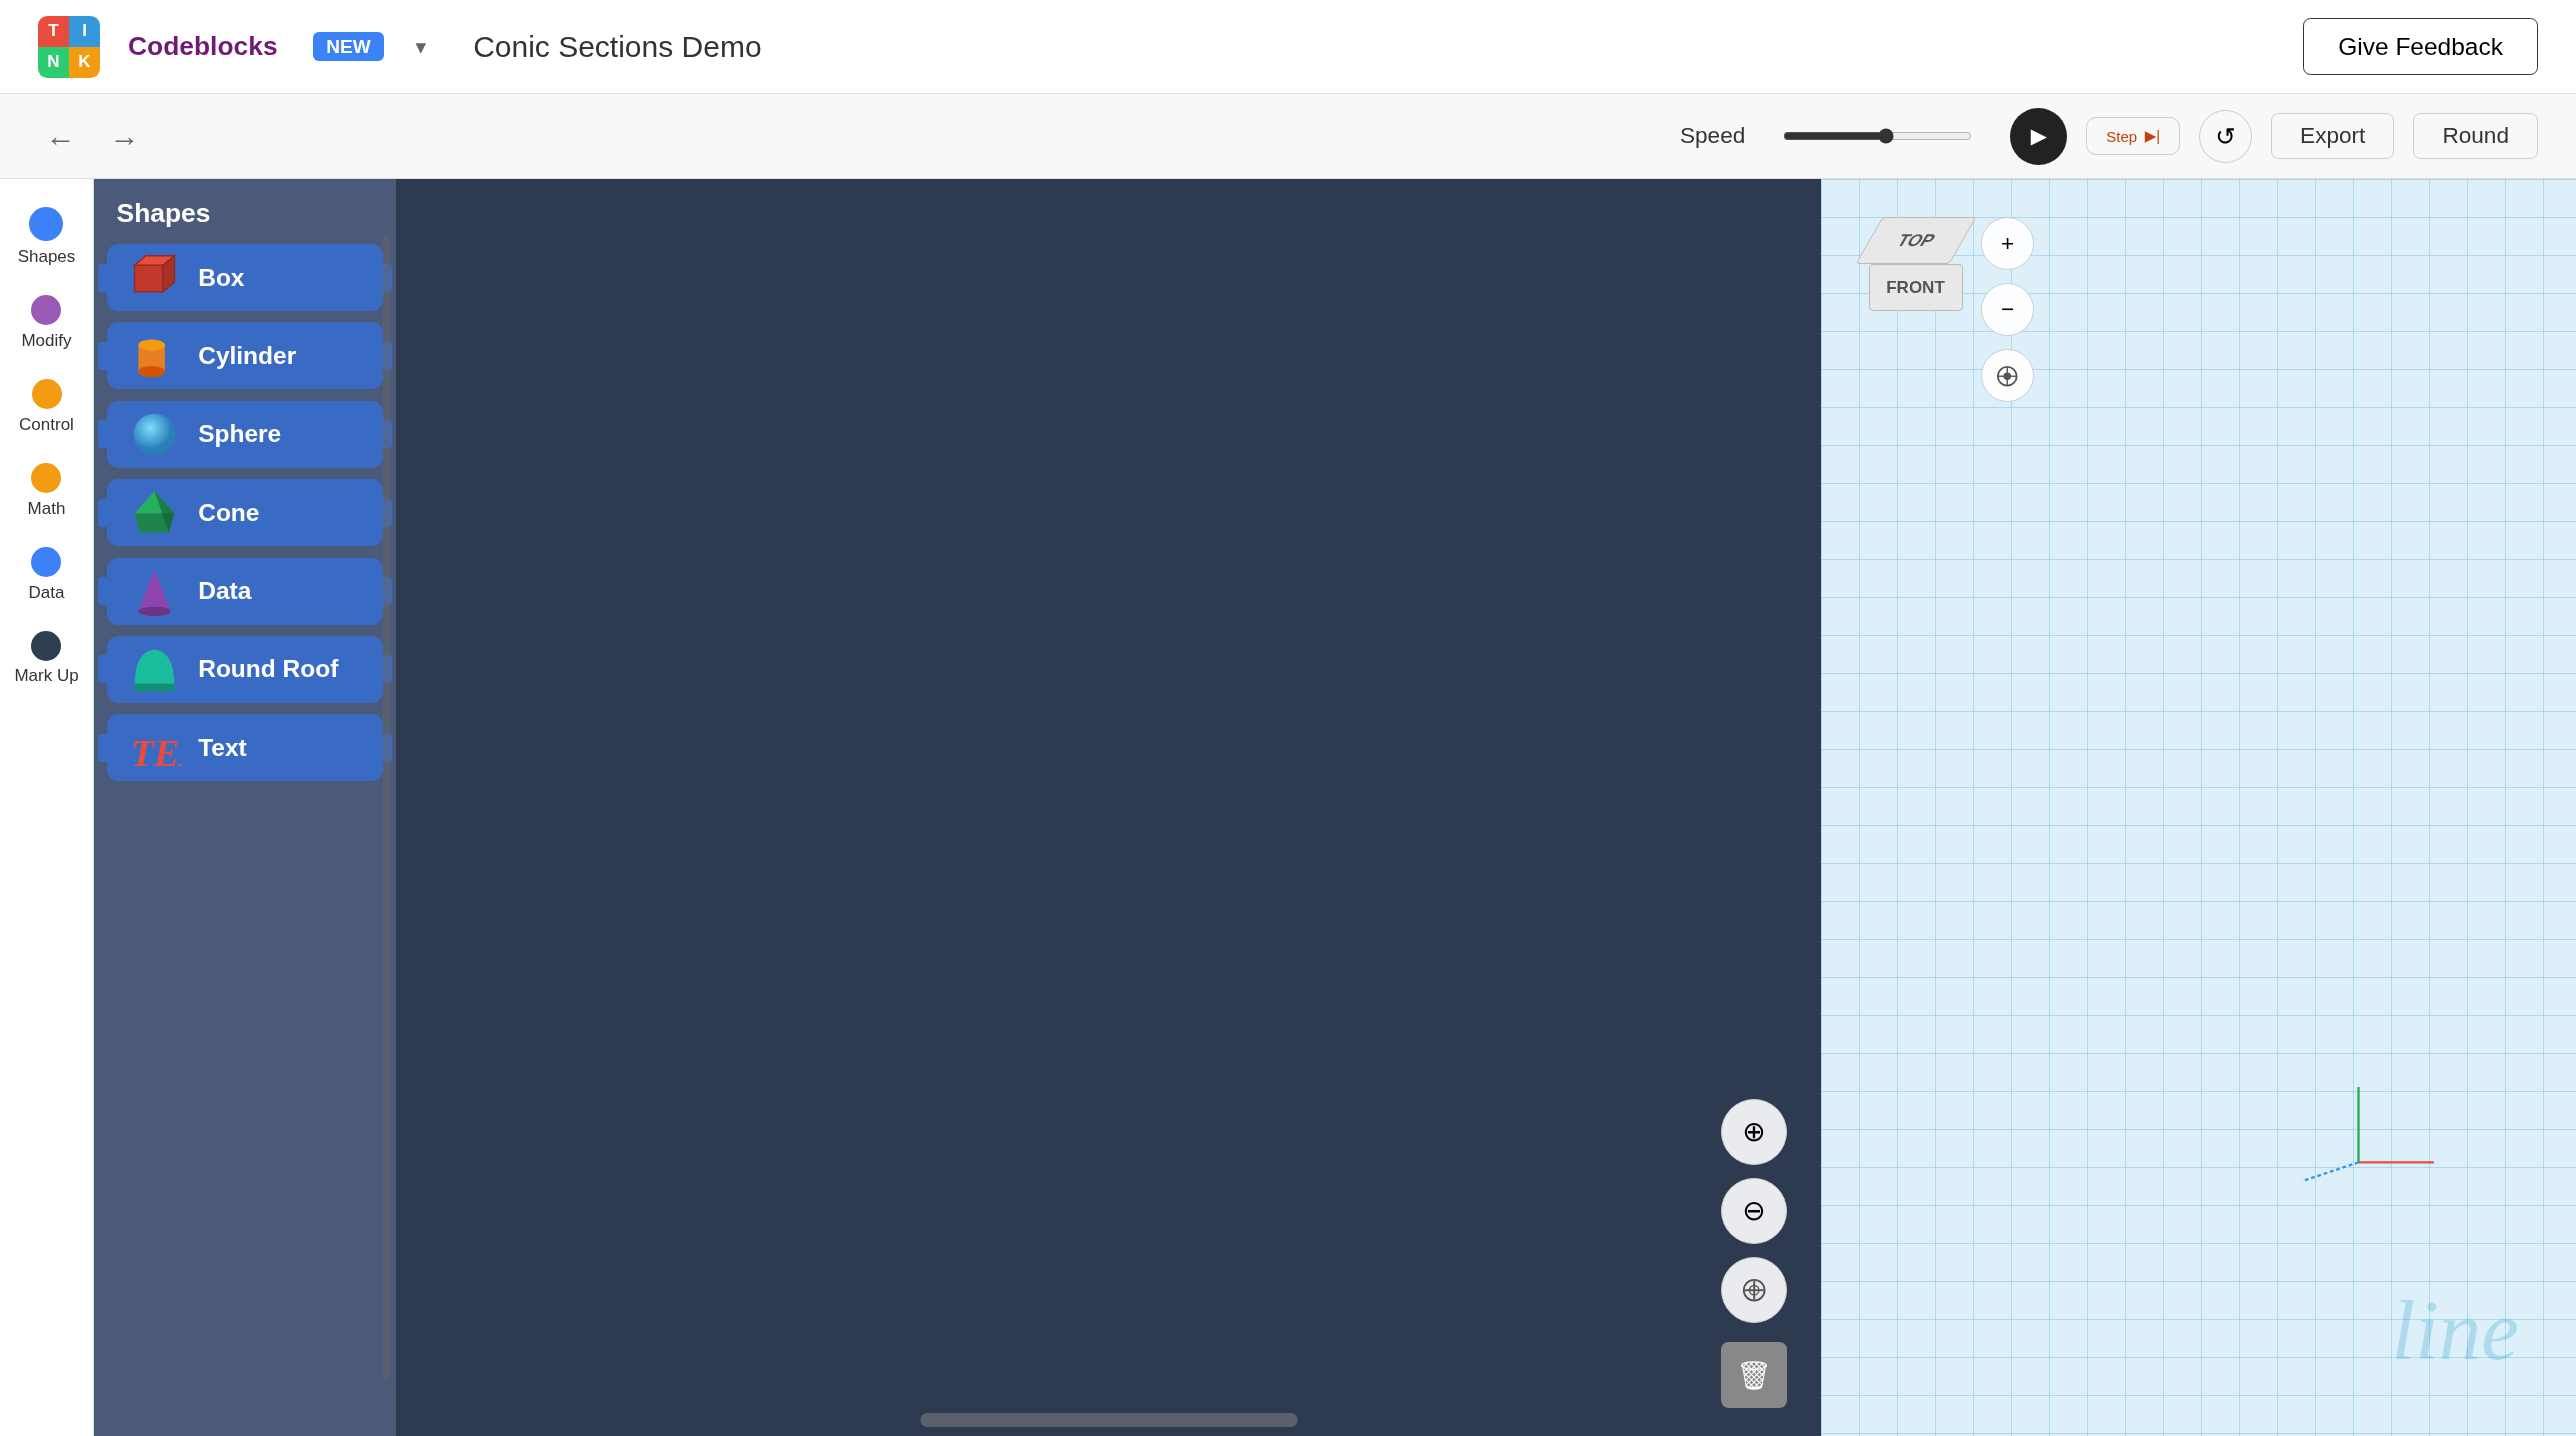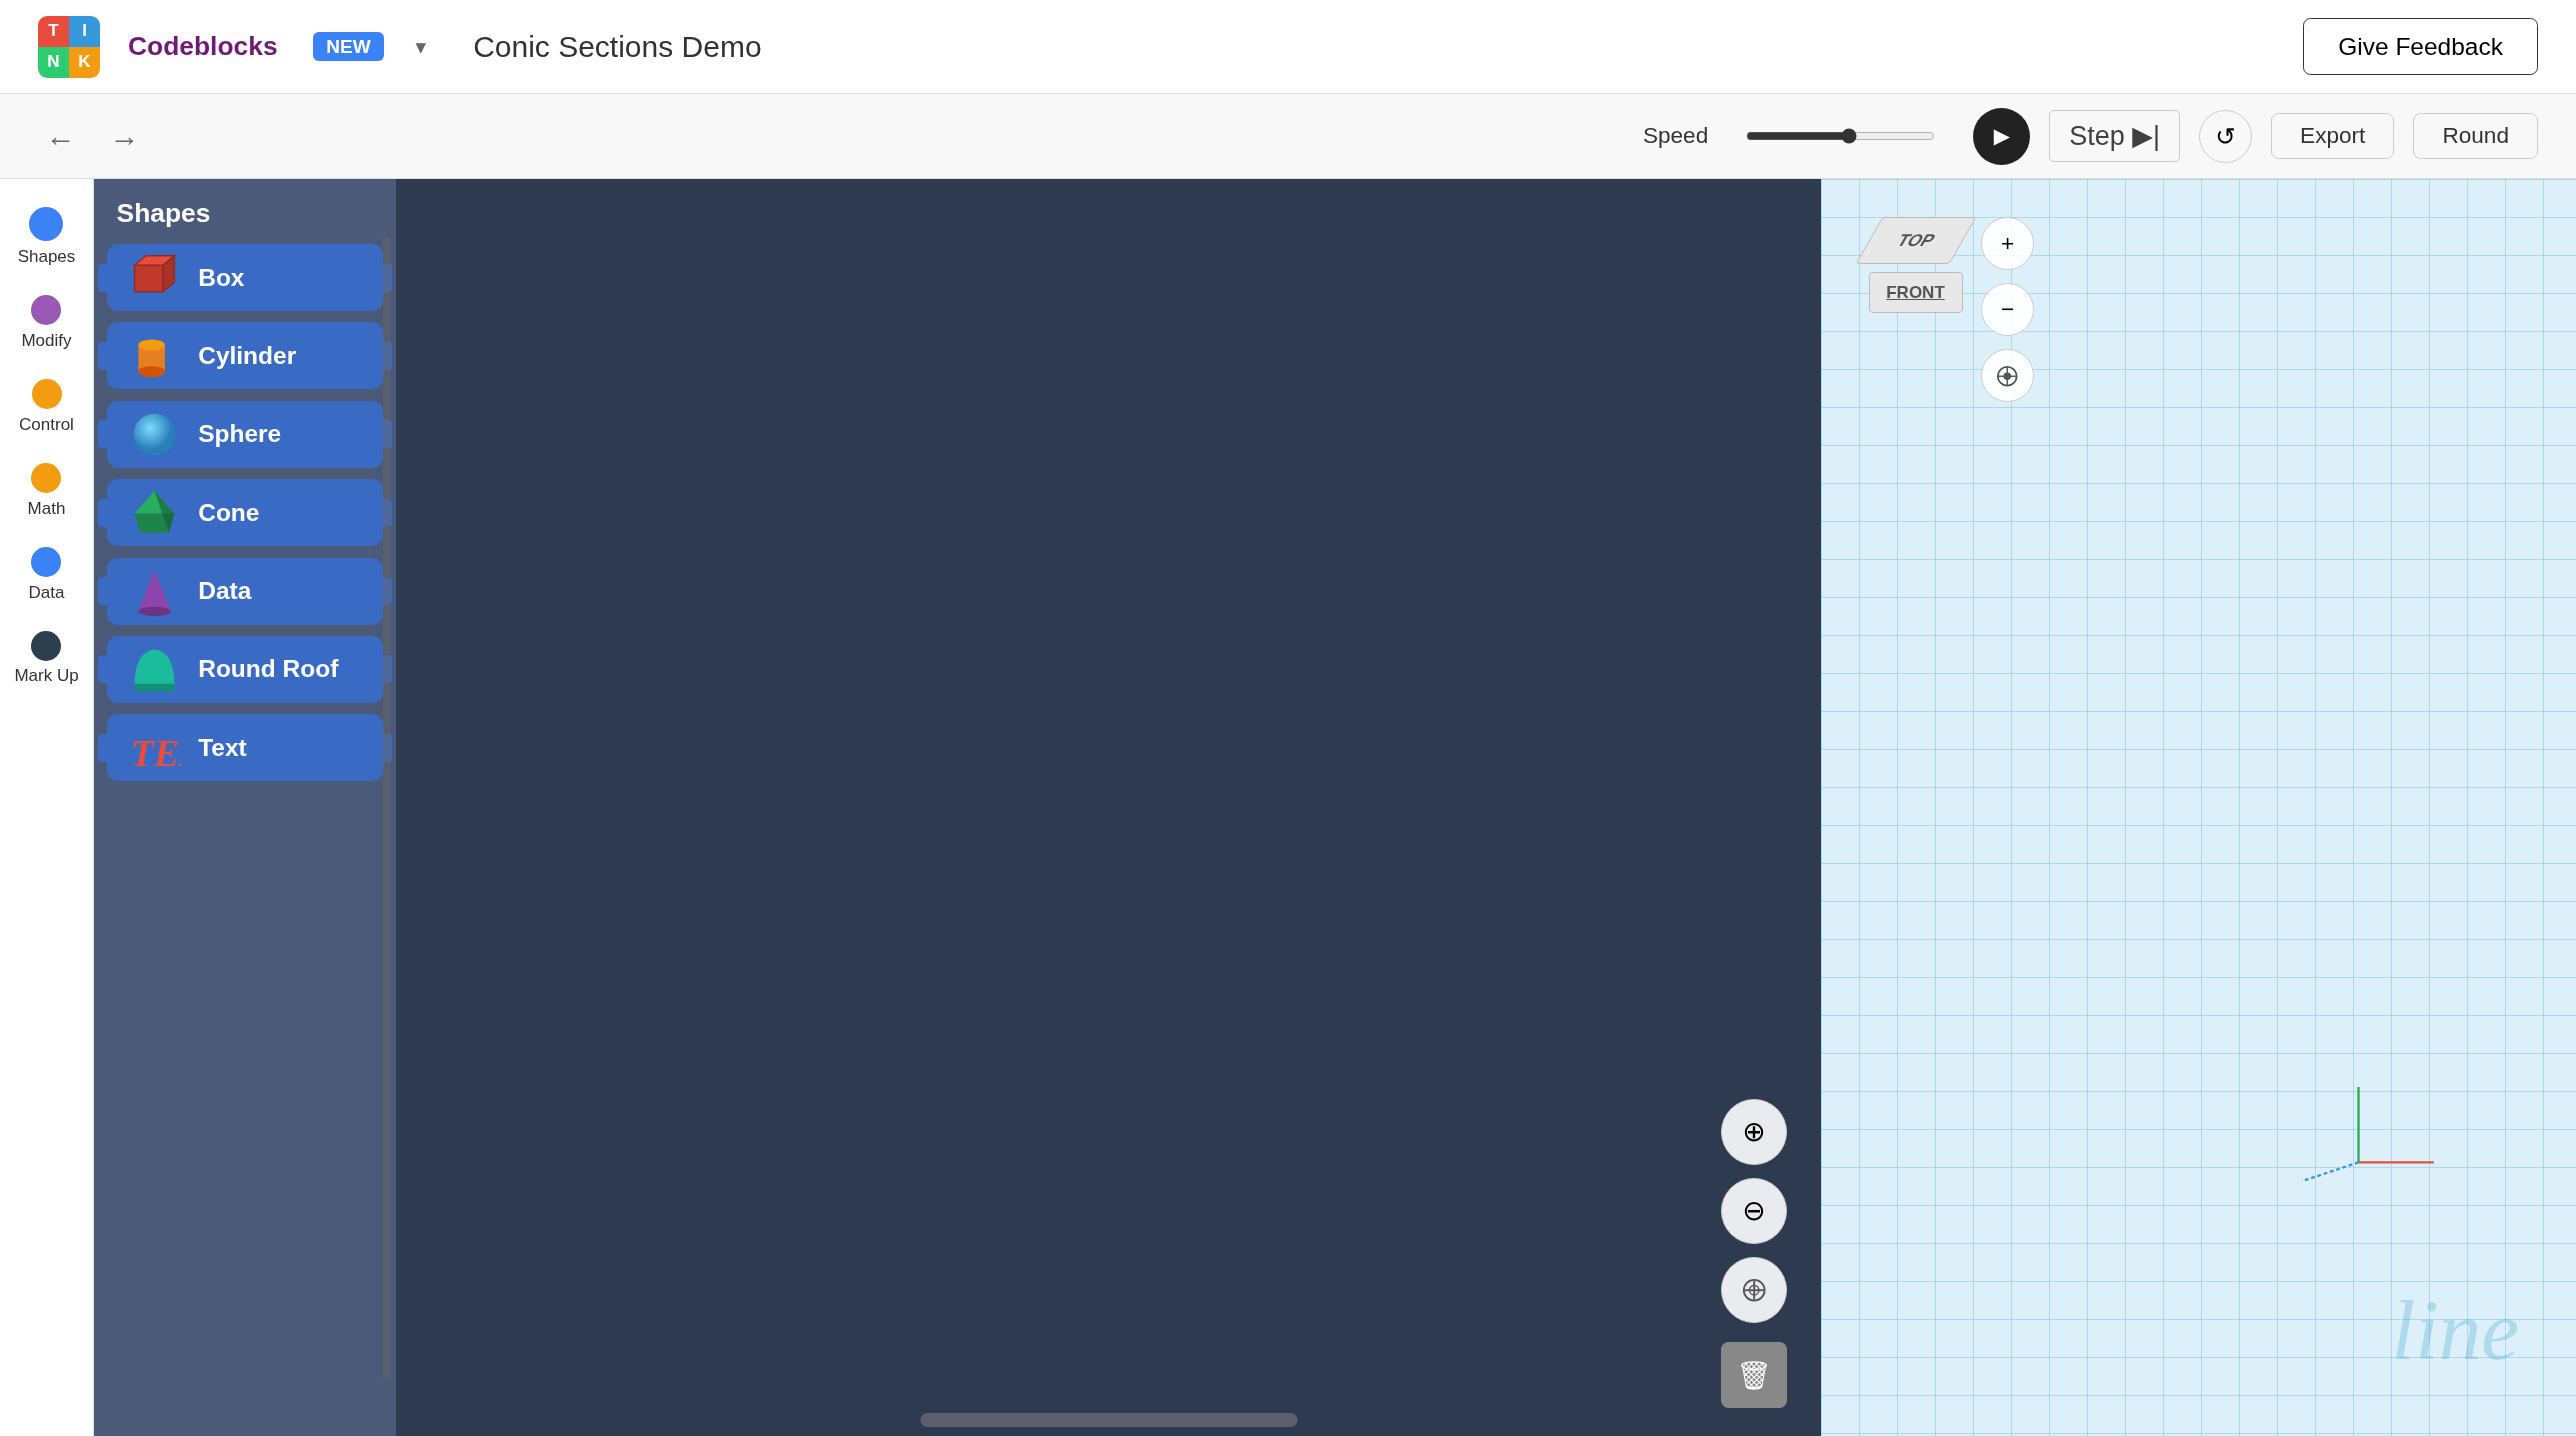--- a/index.html
+++ b/index.html
@@ -76,25 +76,25 @@
       justify-content: center;
       color: #fff;
       font-size: 21px;
     }
     .step-btn {
       display: flex;
       align-items: center;
       gap: 7.5px;
       background: none;
       border: 0.9px solid #ccc;
-      border-radius: 5px;
+      border-radius: 10px;
       padding: 9.4px 19px;
-      font-size: 27px;
-      cursor: pointer;
-      color: #404040;
+      font-size: 15px;
+      cursor: pointer;
+      color: #c2410c;
     }
     .reset-btn {
       background: none;
       border: 0.9px solid #ccc;
       border-radius: 50%;
       width: 53px; height: 53px;
       font-size: 24.5px;
       cursor: pointer;
       display: flex; align-items: center; justify-content: center;
     }
@@ -284,23 +284,22 @@
       font-size: 17px;
       color: #555;
       font-weight: bold;
     }
     .cube-top {
       width: 94px; height: 47px;
       margin: 0 auto;
       transform: skewX(-30deg);
     }
     .cube-front {
-      width: 94px; height: 41px;
-      margin: 8px auto;
-      text-decoration: underline;
+      width: 94px; height: 47px;
+      margin: 0 auto;
     }
     .view-controls {
       position: absolute;
       top: 38px;
       left: 160px;
       display: flex;
       flex-direction: column;
       gap: 13.2px;
     }
     .view-ctrl-btn {

